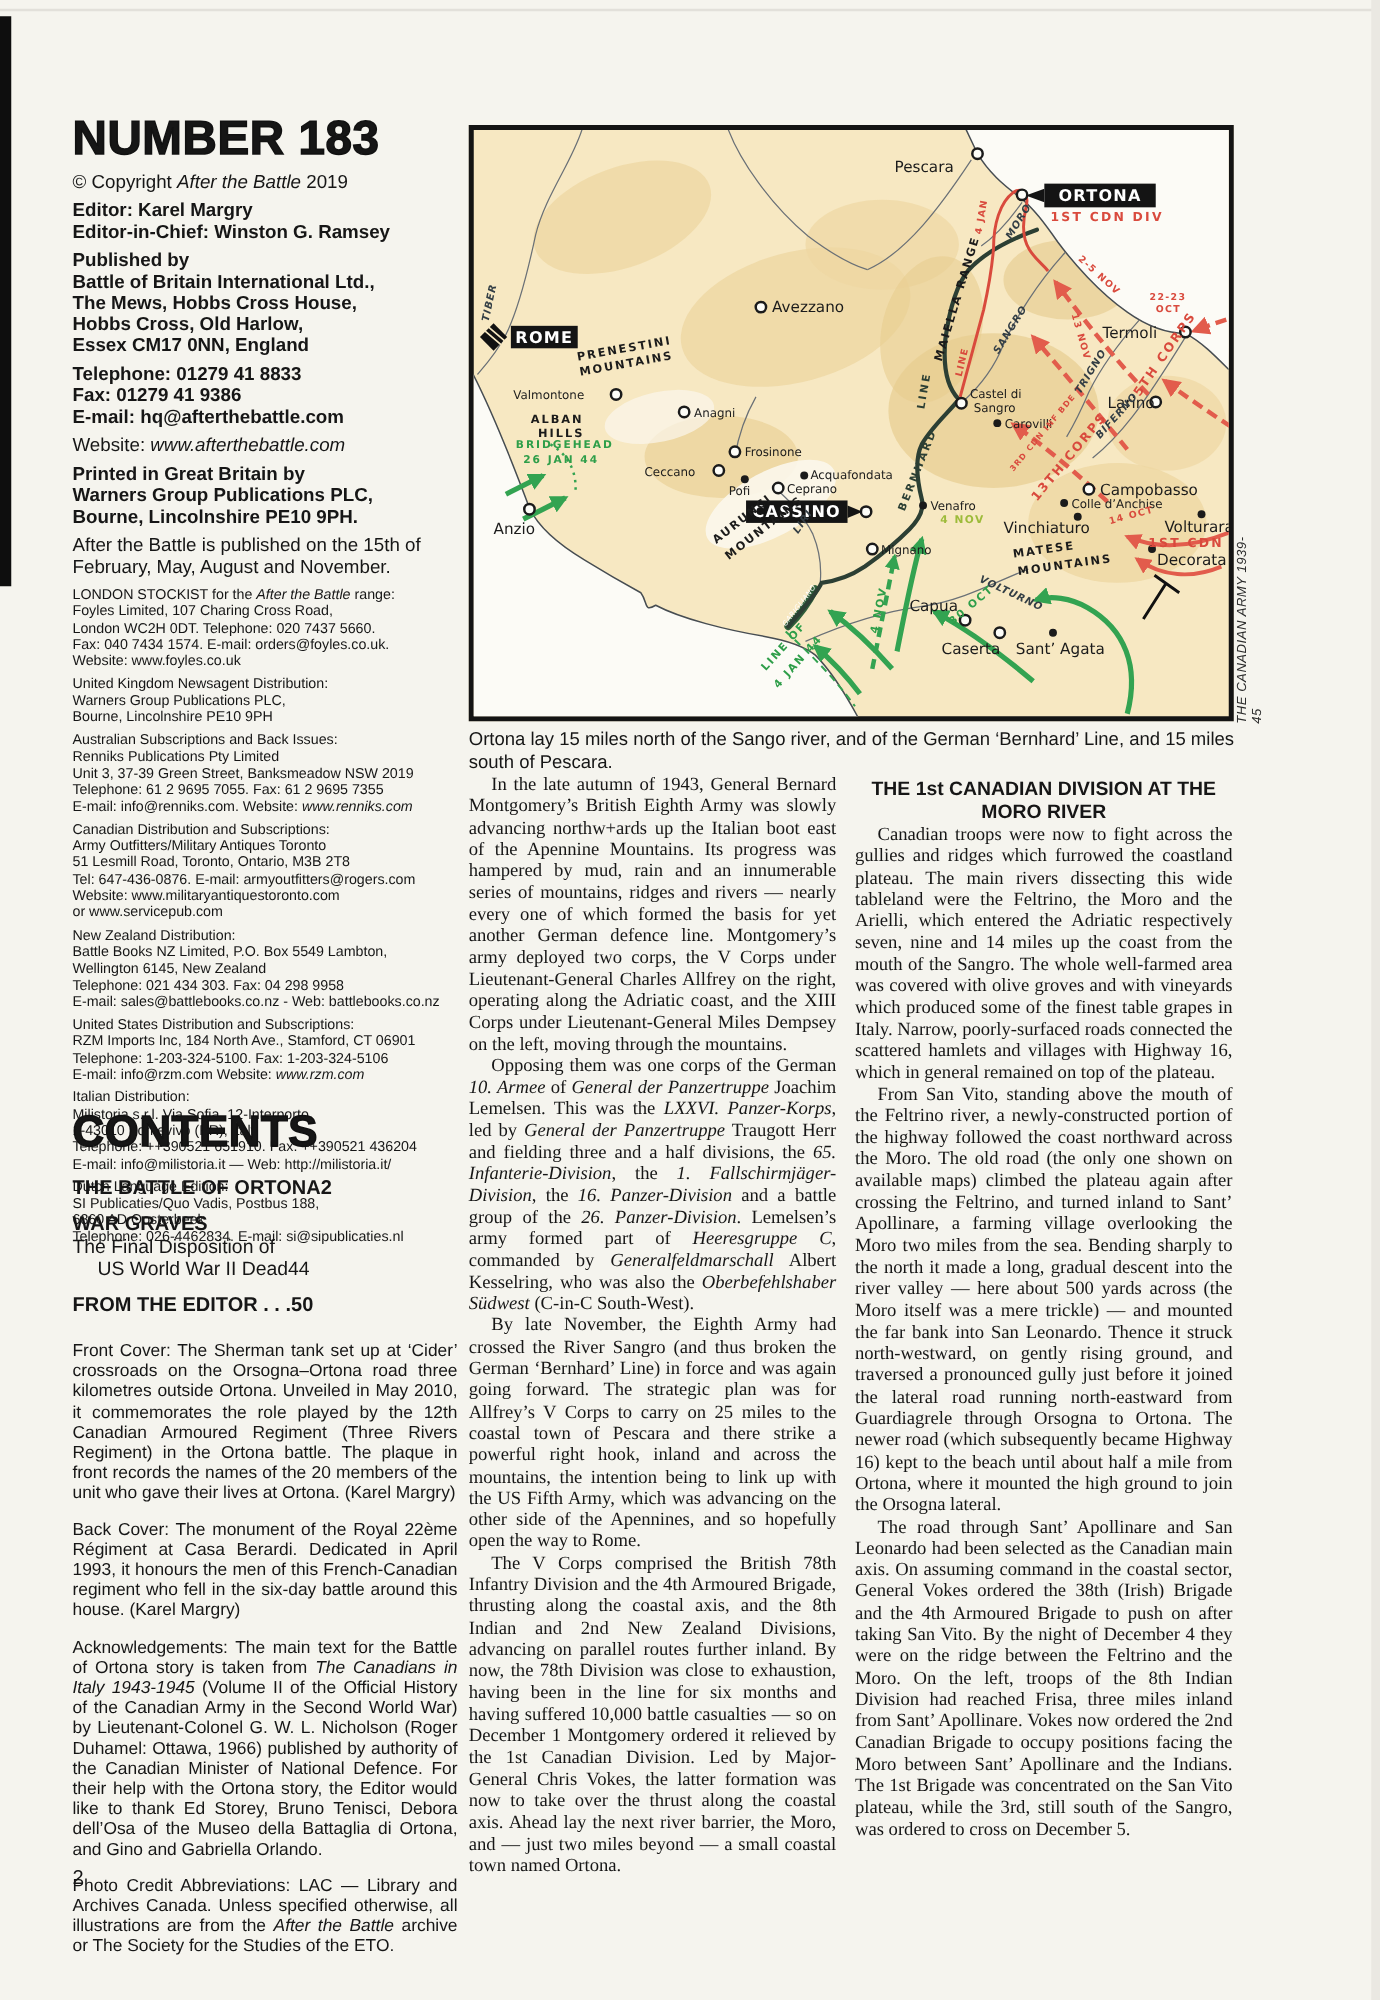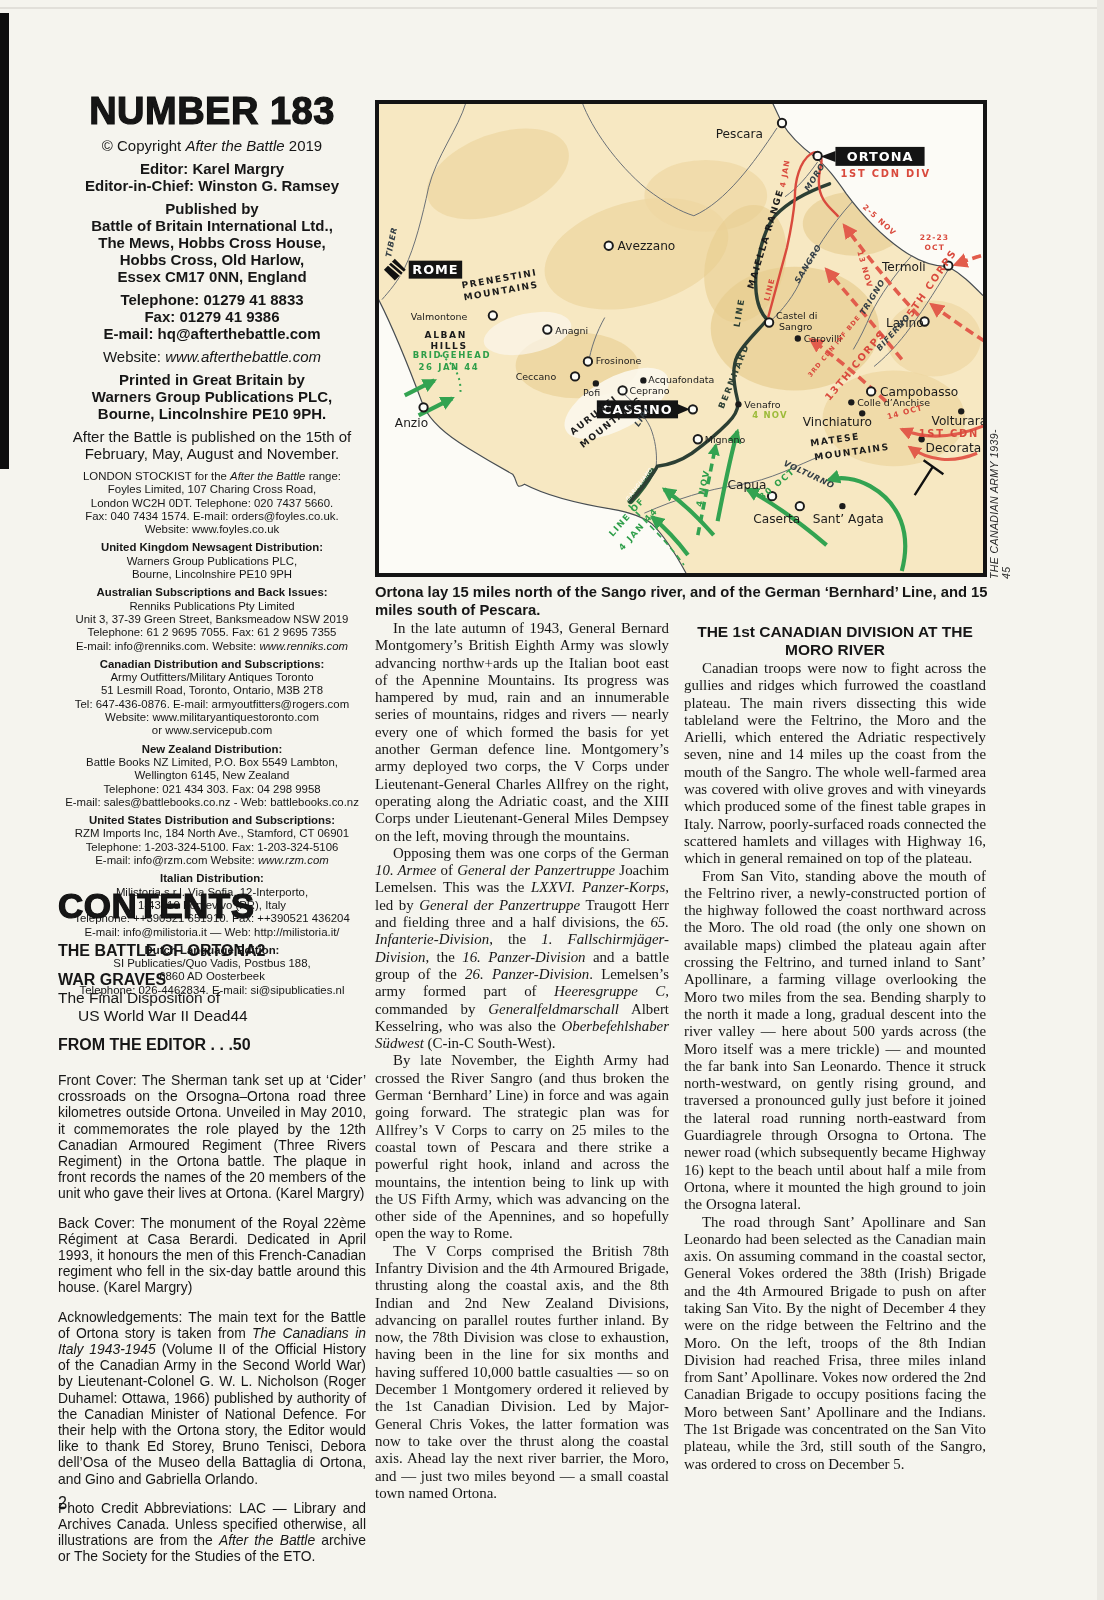--- a/index.html
+++ b/index.html
@@ -4,46 +4,46 @@
 <style>
   html,body{margin:0;padding:0;}
   body{width:1104px;height:1600px;position:relative;background:#f5f4ee;
        font-family:"Liberation Sans",sans-serif;color:#161616;overflow:hidden;}
   .rb{font-weight:normal}.ri{font-style:italic}
   #edge-bar{position:absolute;left:0;top:13px;width:9px;height:456px;background:#0e0e0e;}
   #top-line{position:absolute;left:0;top:7px;width:100%;height:2px;background:#e2e0da;}
   #right-shade{position:absolute;right:0;top:0;width:7px;height:100%;background:#eae8e2;}
 
   
-  .masthead{position:absolute;left:58px;top:92px;width:308px;text-align:center;}
+  .masthead{position:absolute;left:58px;top:92px;width:308px;}
   .mh-title{font-size:38px;font-weight:bold;line-height:1;margin:0 0 7px 0;-webkit-text-stroke:1.2px #111;letter-spacing:0.5px;}
   .mline{font-size:15px;line-height:17px;font-weight:bold;}
   .mline.reg{font-weight:normal;}
   .mline.gap{margin-top:6px;}
   .smallprint{margin-top:8px;font-size:11.4px;line-height:13.3px;font-weight:normal;}
   .sp-block{margin-top:5px;}
-  .sp-head{font-weight:bold;}
+  .sp-head{font-weight:normal;}
 
   .contents{position:absolute;left:58px;top:886px;width:308px;}
   .ct-title{font-size:35px;font-weight:bold;margin:0 0 16px 0;-webkit-text-stroke:1.2px #111;letter-spacing:0.5px;}
   .ct-row{display:flex;justify-content:flex-start;font-size:16px;line-height:18px;}
   .ct-row.main{font-weight:bold;margin-top:11px;}
   .ct-row.sub{font-weight:normal;font-size:15.5px;}
   .ct-row.sub2{font-weight:normal;font-size:15.5px;}
   .ct-row.sub2 span:first-child{padding-left:20px;}
   .coverpara{font-size:13.9px;line-height:16.2px;text-align:justify;margin:13px 0 0 0;}
   .pagenum{position:absolute;left:58px;top:1494px;font-size:16px;}
 
   
   .map-fig{position:absolute;left:375px;top:100px;width:612px;height:477px;border:4px solid #141414;
            background:#f7e8c2;box-sizing:border-box;}
   .map-fig svg{display:block;width:100%;height:100%;}
   .map-credit{position:absolute;left:988px;top:419px;height:160px;writing-mode:vertical-rl;
               transform:rotate(180deg);font-size:10.5px;font-style:italic;letter-spacing:.4px;color:#2a2a2a;}
-  .map-caption{position:absolute;left:375px;top:584px;width:616px;font-weight:bold;
+  .map-caption{position:absolute;left:375px;top:584px;width:616px;font-weight:normal;
                font-size:14.8px;line-height:17.5px;}
 
   
   .acol{position:absolute;top:620px;}
   #acol1{left:375px;width:294px;}
   #acol2{left:684px;width:302px;}
   .apara{font-family:"Liberation Serif",serif;font-size:14.9px;line-height:17.3px;
          text-align:justify;text-indent:18px;margin:0;}
   .a-head{font-size:15.5px;line-height:17.5px;font-weight:bold;margin:3px 0 2px 0;text-align:center;}
 

